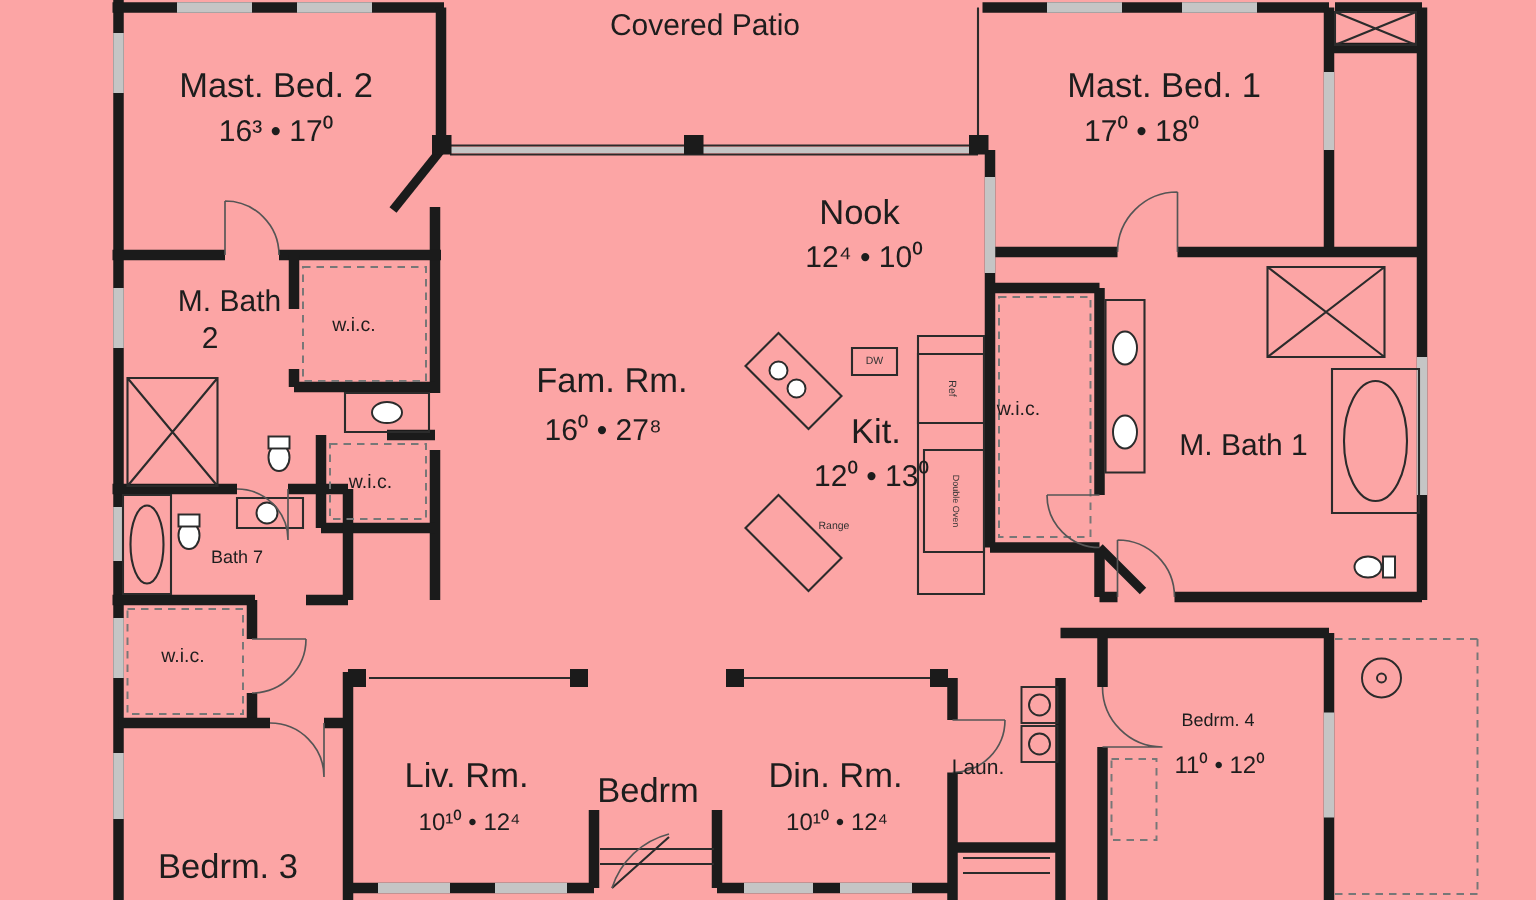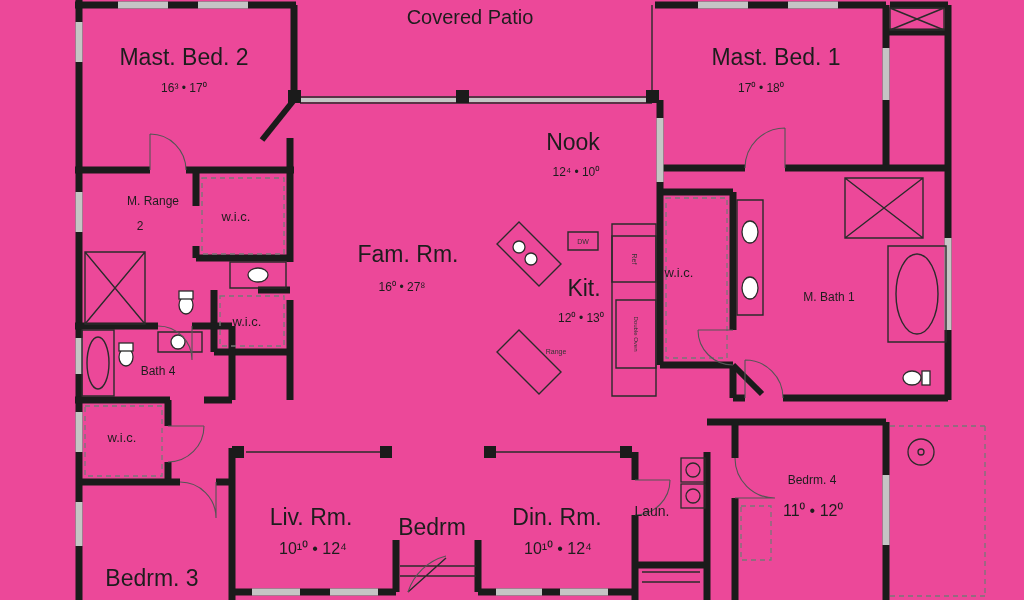--- a/index.html
+++ b/index.html
@@ -1,21 +1,21 @@
 <!DOCTYPE html>
 <html><head>
 <meta charset="utf-8">
 <style>
   html,body{margin:0;padding:0;background:#fff;}
-  .stage{position:relative;width:1024px;height:600px;background:#ec4899;overflow:hidden;
+  .stage{position:relative;width:1024px;height:600px;background:#fca5a5;overflow:hidden;
          font-family:"Liberation Sans",sans-serif;}
   .stage svg{position:absolute;left:0;top:0;}
   .lbl{position:absolute;transform:translate(-50%,-50%);color:#1d1d1d;white-space:nowrap;
        font-family:"Liberation Sans",sans-serif;line-height:1;}
-  .s20{font-size:20px}.s19{font-size:23px}.s18{font-size:12px}.s17{font-size:12px}
+  .s20{font-size:20px}.s19{font-size:23px}.s18{font-size:12px}.s17{font-size:20px}
   .s16{font-size:16px}.s14{font-size:14px}.s13{font-size:13px}.s12{font-size:12px}
   .s7{font-size:7px;color:#333}.s6{font-size:6px;color:#333}
   .rot90{transform:translate(-50%,-50%) rotate(90deg);}
 </style>
 </head>
 <body>
 
 <div class="stage">
 
   <svg width="1024" height="600" viewBox="0 0 1024 600">
@@ -161,30 +161,30 @@
 
   <div class="lbl s19" style="left:573px;top:142px">Nook</div>
   <div class="lbl s17" style="left:576px;top:172px">12⁴ • 10⁰</div>
 
   <div class="lbl s19" style="left:408px;top:254px">Fam. Rm.</div>
   <div class="lbl s17" style="left:402px;top:287px">16⁰ • 27⁸</div>
 
   <div class="lbl s19" style="left:584px;top:288px">Kit.</div>
   <div class="lbl s17" style="left:581px;top:318px">12⁰ • 13⁰</div>
 
-  <div class="lbl s17" style="left:153px;top:201px">M. Range</div>
+  <div class="lbl s17" style="left:153px;top:201px">M. Bath</div>
   <div class="lbl s17" style="left:140px;top:226px">2</div>
 
   <div class="lbl s13" style="left:236px;top:216px">w.i.c.</div>
   <div class="lbl s13" style="left:247px;top:321px">w.i.c.</div>
   <div class="lbl s13" style="left:679px;top:272px">w.i.c.</div>
   <div class="lbl s13" style="left:122px;top:437px">w.i.c.</div>
 
   <div class="lbl s17" style="left:829px;top:297px">M. Bath 1</div>
-  <div class="lbl s12" style="left:158px;top:371px">Bath 4</div>
+  <div class="lbl s12" style="left:158px;top:371px">Bath 7</div>
 
   <div class="lbl s19" style="left:152px;top:578px">Bedrm. 3</div>
 
   <div class="lbl s19" style="left:311px;top:517px">Liv. Rm.</div>
   <div class="lbl s16" style="left:313px;top:549px">10¹⁰ • 12⁴</div>
 
   <div class="lbl s19" style="left:432px;top:527px">Bedrm</div>
 
   <div class="lbl s19" style="left:557px;top:517px">Din. Rm.</div>
   <div class="lbl s16" style="left:558px;top:549px">10¹⁰ • 12⁴</div>

